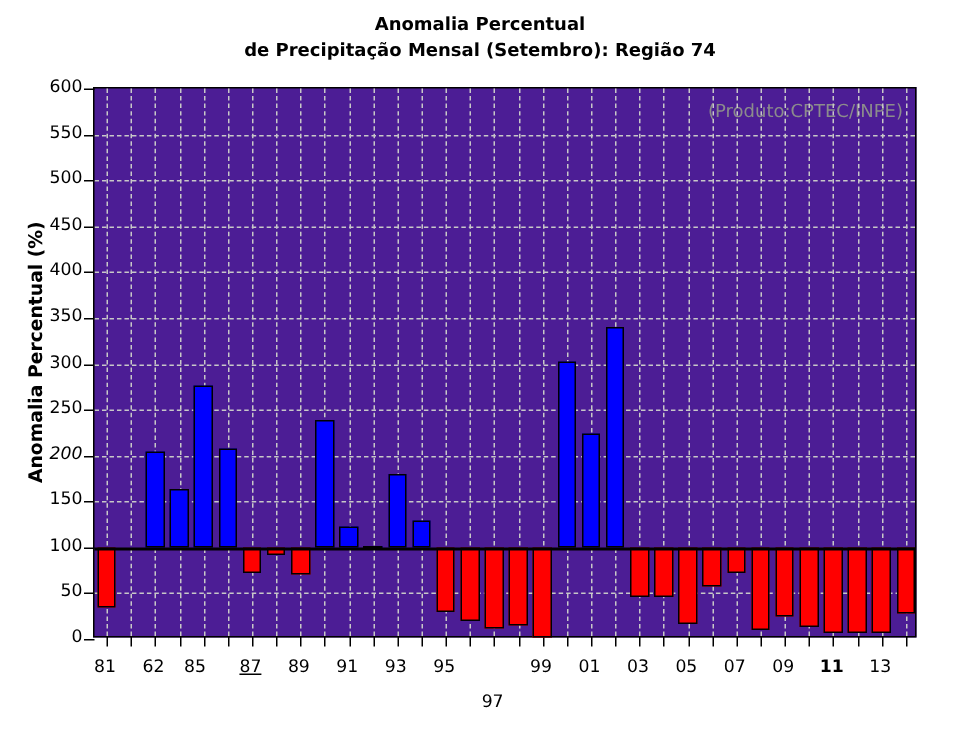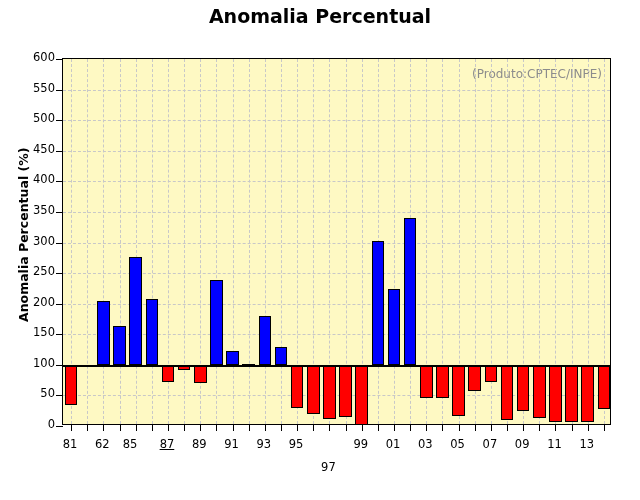--- a/index.html
+++ b/index.html
@@ -1,25 +1,25 @@
 <!DOCTYPE html>
 <html><head>
 <meta charset="utf-8">
 <style>
   html,body{margin:0;padding:0;background:#fff;}
   body{width:640px;height:500px;overflow:hidden;
        font-family:"DejaVu Sans","Liberation Sans",sans-serif;}
   #root{position:relative;width:640px;height:500px;}
 
   .title{position:absolute;left:0;top:8px;width:640px;text-align:center;
-         font-size:19px;font-weight:bold;color:#000;line-height:17px;}
+         font-size:12px;font-weight:bold;color:#000;line-height:17px;}
 
   
   #plot{position:absolute;left:62px;top:58px;width:549px;height:367px;
-        border:1.5px solid #000;box-sizing:border-box;background:#fef9c3;}
+        border:1.5px solid #000;box-sizing:border-box;background:#4c1d95;}
 
   .gridh{position:absolute;left:0;width:100%;height:0;
          border-top:1px dashed #c8c8c8;}
   .gridv{position:absolute;top:0;height:100%;width:0;
          border-left:1px dashed #c8c8c8;}
 
   .zeroline{position:absolute;left:0;width:100%;height:0;
             border-top:2px solid #000;z-index:4;}
 
   .bar{position:absolute;box-sizing:border-box;border:1.4px solid #000;z-index:3;}
@@ -41,20 +41,21 @@
   .credit{position:absolute;right:8px;top:8px;font-size:12px;color:#8c8c8c;
           white-space:nowrap;}
 </style>
 </head>
 <body>
 
 <div id="root">
 
   <div class="title">
     <div>Anomalia Percentual</div>
+    <div>de Precipitação Mensal (Setembro): Região 74</div>
   </div>
 
   <div class="ytitle" id="ytitle" style="left: 16px; top: 321.5px;">Anomalia Percentual (%)</div>
 
   <div id="plot">
     <div class="credit">(Produto:CPTEC/INPE)</div>
   <div class="ytick" style="top: 367px;"></div>
       <div class="gridh" style="top: 336.417px;"></div>
       <div class="ytick" style="top: 336.417px;"></div>
       <div class="ytick" style="top: 305.833px;"></div>
@@ -178,21 +179,21 @@
       <div class="bar" style="left: 502.335px; top: 305.833px; width: 12.5947px; height: 56.885px; background: rgb(255, 0, 0);"></div>
       <div class="bar" style="left: 518.482px; top: 305.833px; width: 12.5947px; height: 57.4967px; background: rgb(255, 0, 0);"></div>
       <div class="bar" style="left: 534.629px; top: 305.833px; width: 12.5947px; height: 44.6517px; background: rgb(255, 0, 0);"></div>
       <div class="zeroline" style="top: 305.833px;"></div>
     </div>
 
 <div class="ylab" style="left: 13px; width: 42px; top: 417px;">0</div>
     <div class="ylab" style="left: 13px; width: 42px; top: 386.417px;">50</div>
     <div class="ylab" style="left: 13px; width: 42px; top: 355.833px;">100</div>
     <div class="ylab" style="left: 13px; width: 42px; top: 325.25px;">150</div>
-    <div class="ylab" style="left: 13px; width: 42px; top: 294.667px;">200</div>
+    <div class="ylab" style="left: 13px; width: 42px; top: 294.667px; font-style: italic;">200</div>
     <div class="ylab" style="left: 13px; width: 42px; top: 264.083px;">250</div>
     <div class="ylab" style="left: 13px; width: 42px; top: 233.5px;">300</div>
     <div class="ylab" style="left: 13px; width: 42px; top: 202.917px;">350</div>
     <div class="ylab" style="left: 13px; width: 42px; top: 172.333px;">400</div>
     <div class="ylab" style="left: 13px; width: 42px; top: 141.75px;">450</div>
     <div class="ylab" style="left: 13px; width: 42px; top: 111.167px;">500</div>
     <div class="ylab" style="left: 13px; width: 42px; top: 80.5833px;">550</div>
     <div class="ylab" style="left: 13px; width: 42px; top: 50px;">600</div>
     <div class="xlab" style="left: 50.0735px; width: 40px; top: 437px;">81</div>
     <div class="xlab" style="left: 82.3676px; width: 40px; top: 437px;">62</div>
@@ -202,15 +203,15 @@
     <div class="xlab" style="left: 211.544px; width: 40px; top: 437px;">91</div>
     <div class="xlab" style="left: 243.838px; width: 40px; top: 437px;">93</div>
     <div class="xlab" style="left: 276.132px; width: 40px; top: 437px;">95</div>
     <div class="xlab" style="left: 308.426px; width: 40px; top: 460px;">97</div>
     <div class="xlab" style="left: 340.721px; width: 40px; top: 437px;">99</div>
     <div class="xlab" style="left: 373.015px; width: 40px; top: 437px;">01</div>
     <div class="xlab" style="left: 405.309px; width: 40px; top: 437px;">03</div>
     <div class="xlab" style="left: 437.603px; width: 40px; top: 437px;">05</div>
     <div class="xlab" style="left: 469.897px; width: 40px; top: 437px;">07</div>
     <div class="xlab" style="left: 502.191px; width: 40px; top: 437px;">09</div>
-    <div class="xlab" style="left: 534.485px; width: 40px; top: 437px;">11</div>
+    <div class="xlab" style="left: 534.485px; width: 40px; top: 437px; font-weight: bold;">11</div>
     <div class="xlab" style="left: 566.779px; width: 40px; top: 437px;">13</div>
   </div>
 
 </body></html>

